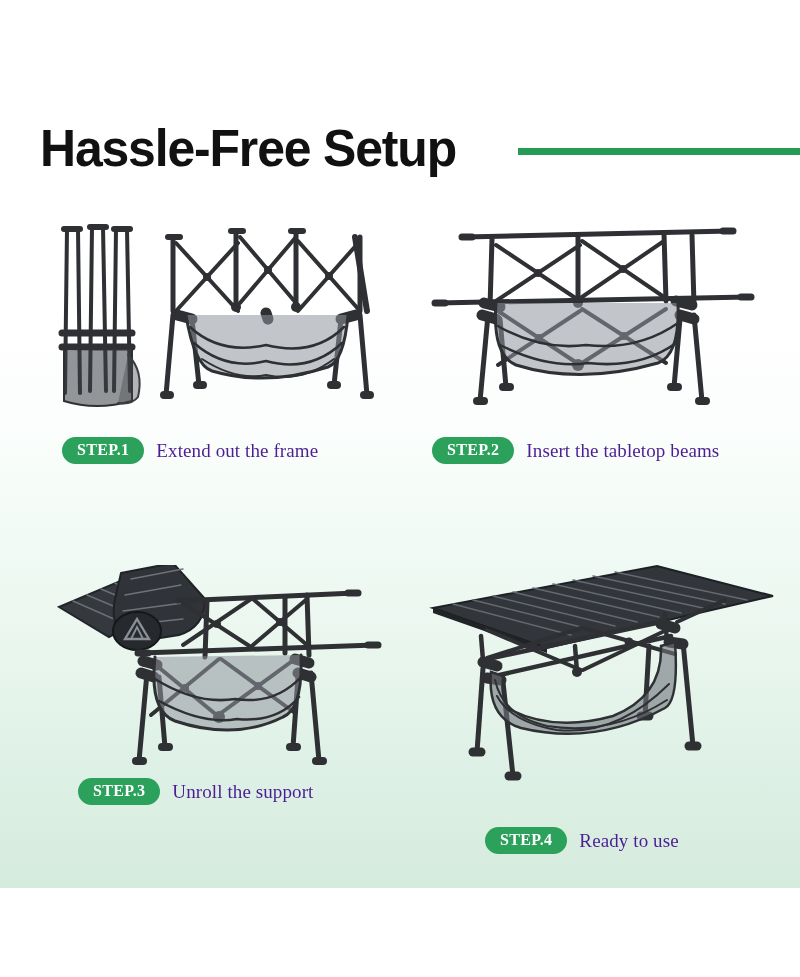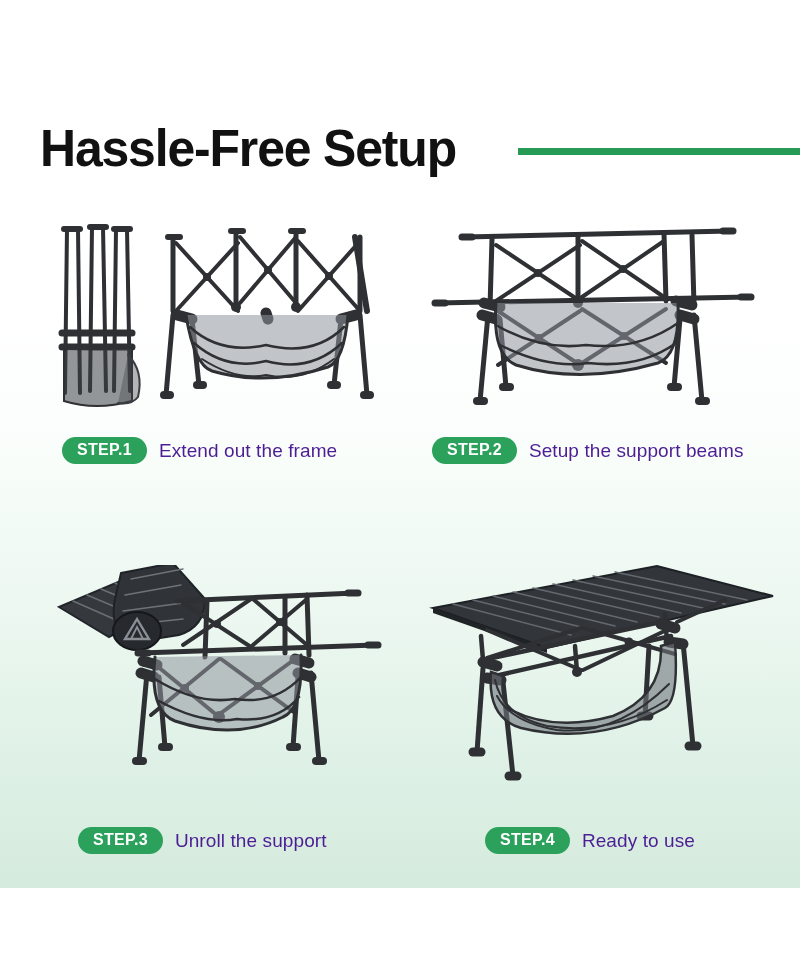--- a/index.html
+++ b/index.html
@@ -35,38 +35,38 @@
   }
   .title-rule{
     position:absolute;left:518px;top:148px;width:282px;height:7px;
     background:#259b55;
   }
 
   
   .steps{position:absolute;left:0;top:0;width:800px;height:977px;}
   .step{position:absolute;}
   .step-art{position:absolute;left:0;top:0;}
-  .step-label{position:absolute;display:flex;align-items:center;gap:12px;white-space:nowrap;}
+  .step-label{position:absolute;display:flex;align-items:center;gap:12px;white-space:nowrap;font-family:Liberation Serif, serif;}
   .pill{
     display:inline-block;
     background:#2ba15c;color:#ffffff;
     font-size:16px;font-weight:bold;letter-spacing:0.3px;
     padding:5px 15px 6px 15px;border-radius:999px;line-height:1;
   }
   .step-text{
     font-size:19px;color:#4c1d95;font-weight:normal;line-height:1;
     letter-spacing:0.1px;
   }
 
   .s1{left:40px;top:215px;width:340px;height:205px;}
   .s1-label{left:62px;top:437px;}
   .s2{left:430px;top:215px;width:350px;height:205px;}
   .s2-label{left:432px;top:437px;}
   .s3{left:55px;top:565px;width:340px;height:220px;}
-  .s3-label{left:78px;top:827px;}
+  .s3-label{left:78px;top:778px;}
   .s4{left:425px;top:550px;width:355px;height:245px;}
   .s4-label{left:485px;top:827px;}
 </style>
 </head>
 <body>
 
 <div class="page">
 
   <div class="bg-grad"></div>
   <div class="bg-bottom"></div>
@@ -239,21 +239,21 @@
           </g>
 
           <path d="M66 88 Q62 140 86 150 Q150 170 228 148 Q250 140 248 88" fill="#8f959c" fill-opacity="0.55" stroke="#2e3033" stroke-width="3"></path>
           <path d="M66 110 Q110 136 156 130 Q208 136 248 108" stroke="#2e3033" stroke-width="2.5" fill="none"></path>
           <path d="M70 130 Q118 154 158 148 Q210 154 246 128" stroke="#2e3033" stroke-width="2.5" fill="none"></path>
         </g>
       </svg>
     </div>
     <div class="step-label s2-label">
       <span class="pill">STEP.2</span>
-      <span class="step-text">Setup the support beams</span>
+      <span class="step-text">Insert the tabletop beams</span>
     </div>
 
     <div class="step s3">
       <svg class="step-art" width="340" height="220" viewBox="0 0 340 220">
         <g stroke="#2e3033" fill="none" stroke-linecap="round">
 
           <g>
             <path d="M4 42 L70 14 L120 36 L54 72 Z" fill="#35383c" stroke="#22252a" stroke-width="2"></path>
             <g stroke="#6a6f75" stroke-width="1.6" fill="none">
               <line x1="18" y1="36" x2="68" y2="58"></line>

